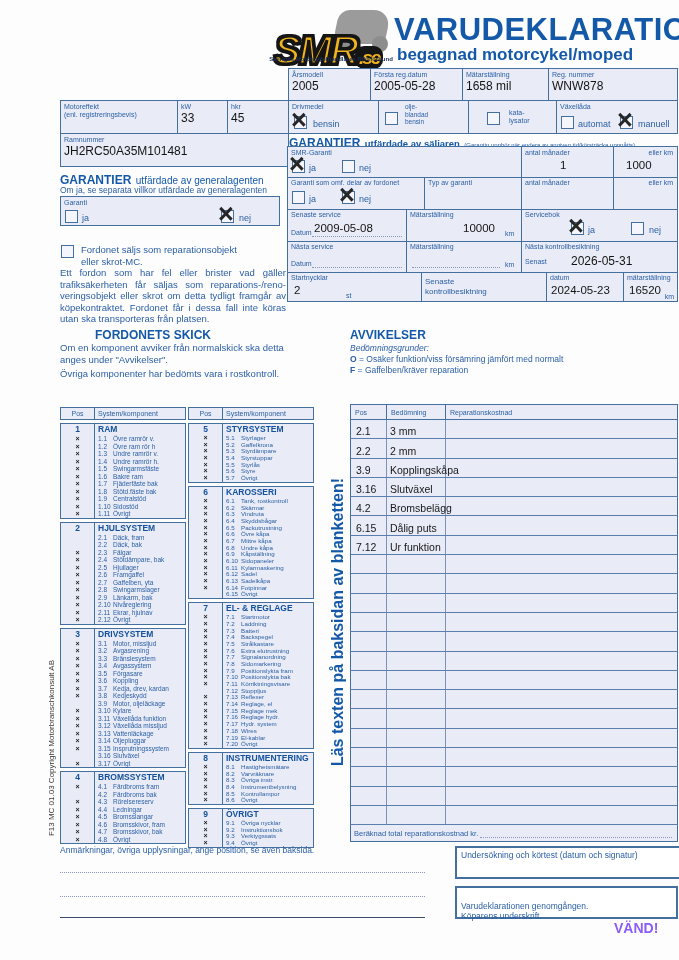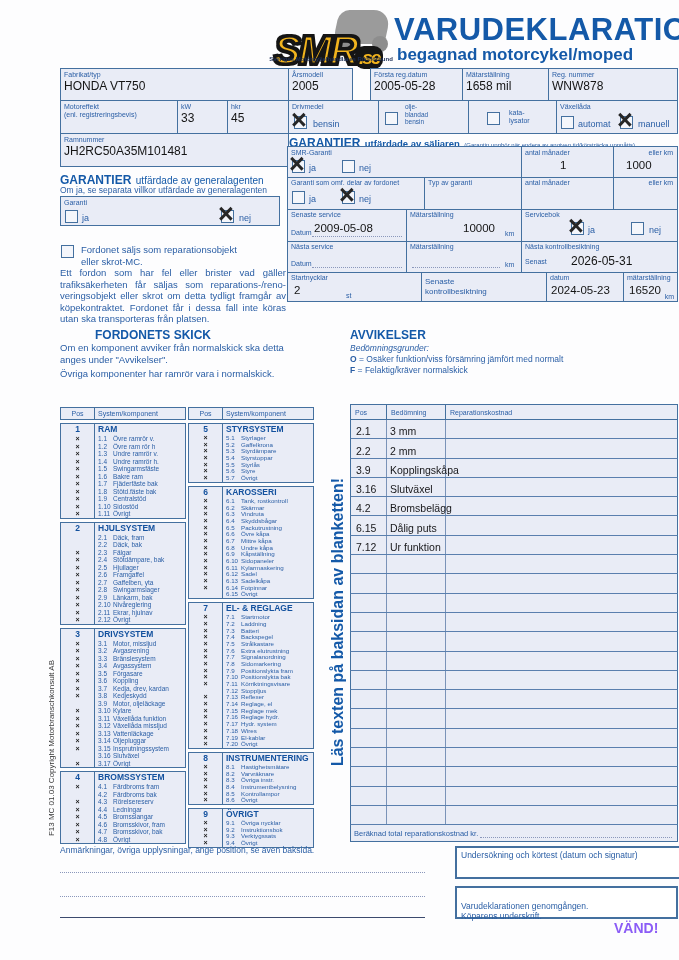--- a/index.html
+++ b/index.html
@@ -89,25 +89,21 @@
     <div class="logo-wheel" style="left:66px;"></div>
     <div class="logo-wheel" style="left:98px;"></div>
     <div class="smr-txt">
       <span class="smr">SMR</span><span class="se">.se</span>
     </div>
   </div>
   <div class="logo-org">Sveriges Motorcykelhandlares Riksförbund</div>
   <div class="h-title">VARUDEKLARATION</div>
   <div class="h-sub">begagnad motorcykel/moped</div>
 
-  <div class="cell" style="left:60px;top:68px;width:229px;height:33px;">
-    <div class="lb">Fabrikat/typ</div>
-    <div class="val">HONDA VT750</div>
-  </div>
-  <div class="cell" style="left:288px;top:68px;width:65px;height:33px;">
+  <div class="cell" style="left:288px;top:68px;width:83px;height:33px;">
     <div class="lb">Årsmodell</div>
     <div class="val">2005</div>
   </div>
   <div class="cell" style="left:370px;top:68px;width:93px;height:33px;">
     <div class="lb">Första reg.datum</div>
     <div class="val">2005-05-28</div>
   </div>
   <div class="cell" style="left:462px;top:68px;width:87px;height:33px;">
     <div class="lb">Mätarställning</div>
     <div class="val">1658 mil</div>
@@ -254,29 +250,29 @@
     <span class="cbl" style="left:178px;top:16px;">nej</span>
   </div>
 
   <span class="cb" style="left:61px;top:245px;"></span>
   <div class="abs body-txt" style="left:81px;top:244px;white-space:pre-line;">Fordonet säljs som reparationsobjekt
 eller skrot-MC.</div>
   <div class="abs body-txt" style="left:60px;top:267px;width:226px;text-align:justify;">Ett fordon som har fel eller brister vad gäller trafiksäkerheten får säljas som reparations-/reno- veringsobjekt eller skrot om detta tydligt framgår av köpekontraktet. Fordonet får i dessa fall inte köras utan ska transporteras från platsen.</div>
 
   <div class="abs t-strong" style="left:60px;top:328px;padding-left:35px;">FORDONETS SKICK</div>
   <div class="abs body-txt" style="left:60px;top:342px;width:232px;">Om en komponent avviker från normalskick ska detta  anges under "Avvikelser".</div>
-  <div class="abs body-txt" style="left:60px;top:368px;width:260px;">Övriga komponenter har ramrör vara i normalskick.</div>
+  <div class="abs body-txt" style="left:60px;top:368px;width:260px;">Övriga komponenter har bedömts vara i rostkontroll.</div>
 
   <div class="abs t-strong" style="left:350px;top:328px;">AVVIKELSER</div>
   <div class="abs body-txt" style="left:350px;top:343px;font-size:8.5px;font-style:italic;">Bedömningsgrunder:</div>
   <div class="abs body-txt" style="left:350px;top:354px;font-size:8.5px;">
     <b>O</b> <span>= Osäker funktion/viss försämring jämfört med normalt</span>
   </div>
   <div class="abs body-txt" style="left:350px;top:365px;font-size:8.5px;">
-    <b>F</b> <span>= Felaktig/kräver normalskick</span>
+    <b>F</b> <span>= Gaffelben/kräver reparation</span>
   </div>
 
   <div class="stable t-a" style="left:60px;top:407px;">
     <div class="thead">
       <div class="c1">Pos</div>
       <div class="c2">System/komponent</div>
     </div>
     <div>
         <div class="sec">
           <div class="srow shead">

